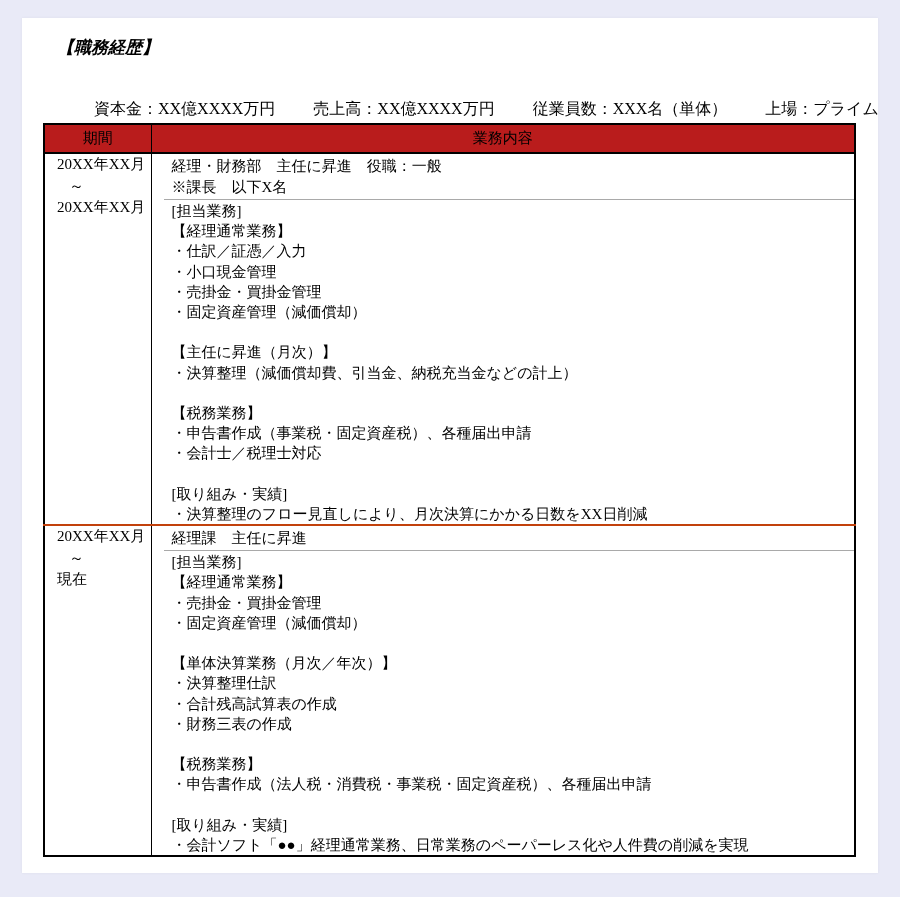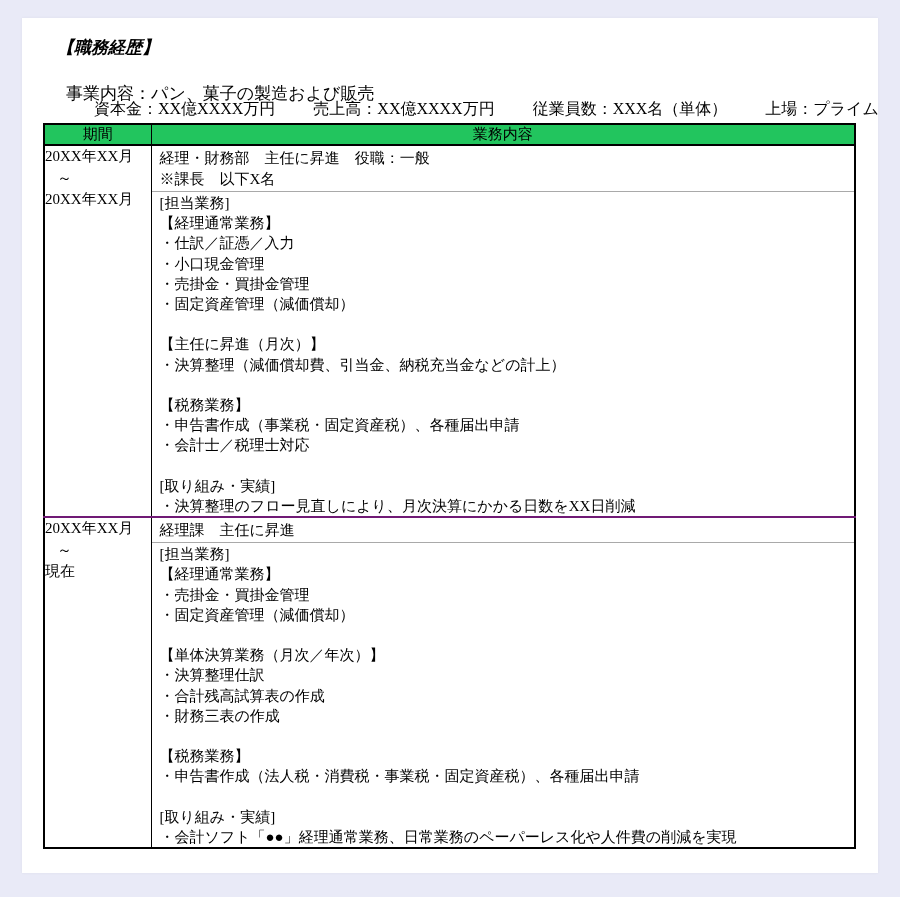--- a/index.html
+++ b/index.html
@@ -37,32 +37,32 @@
   .stats-line span { margin-right:34px; }
   .stats-line span:last-child { margin-right:0; }
 
   .table-wrap { position:absolute; left:21px; top:105px; width:813px; }
   table.career {
     border-collapse:collapse; width:100%; table-layout:fixed;
     border:2px solid #000;
   }
   table.career col.period-col { width:107px; }
   table.career th {
-    background:#22c55e;
+    background:#b91c1c;
     font-weight:normal; font-size:15px;
-    height:21px; text-align:center;
+    height:29px; text-align:center;
     border:1px solid #000; border-bottom:2px solid #000;
     padding:0;
     font-family:Liberation Serif, serif;
   }
   table.career td {
     border:1px solid #000;
     vertical-align:top; padding:0;
   }
-  table.career tr.data-row td { border-top:2px solid #701a75; }
+  table.career tr.data-row td { border-top:2px solid #c2410c;padding-left:12px; }
 
   td.period { font-size:15px; line-height:21.5px; padding:4px 2px 0 4px; }
   .period-line { white-space:nowrap; }
   .period-line.tilde { padding-left:12px; }
 
   .job-title {
     font-size:15px; line-height:21px;
     padding:2px 8px 1px 8px;
     border-bottom:1px solid #a9a9a9;
   }
@@ -70,21 +70,20 @@
     font-size:15px; line-height:20.2px;
     padding:1px 8px 0 8px;
   }
   .detail-line, .job-title-line { white-space:nowrap; }
 </style>
 </head>
 <body>
 
 <div class="paper">
   <div class="doc-title">【職務経歴】</div>
-  <div class="business-line">事業内容：パン、菓子の製造および販売</div>
   <div class="stats-line">
     <span>資本金：XX億XXXX万円</span>
     <span>売上高：XX億XXXX万円</span>
     <span>従業員数：XXX名（単体）</span>
     <span>上場：プライム</span>
   </div>
 
   <div class="table-wrap">
     <table class="career">
       <colgroup>

